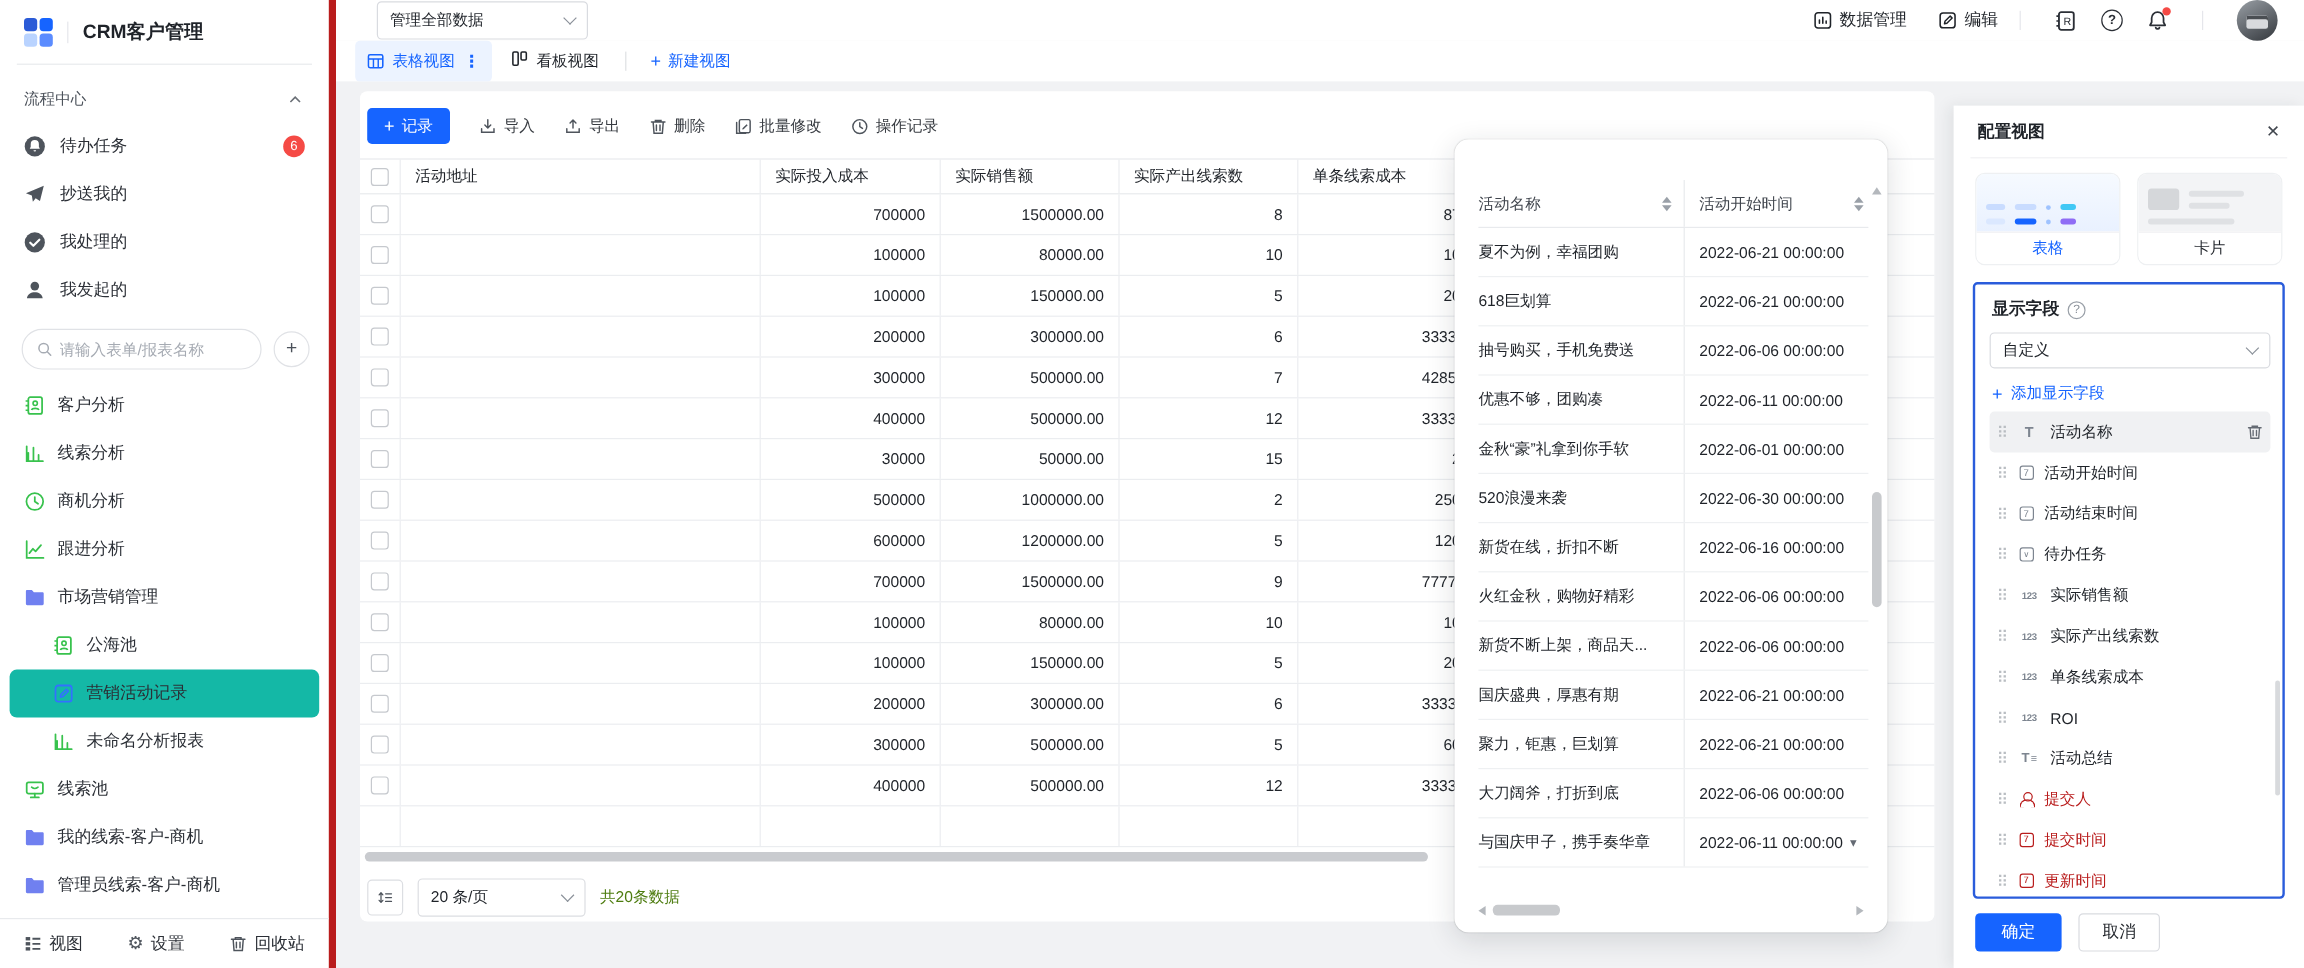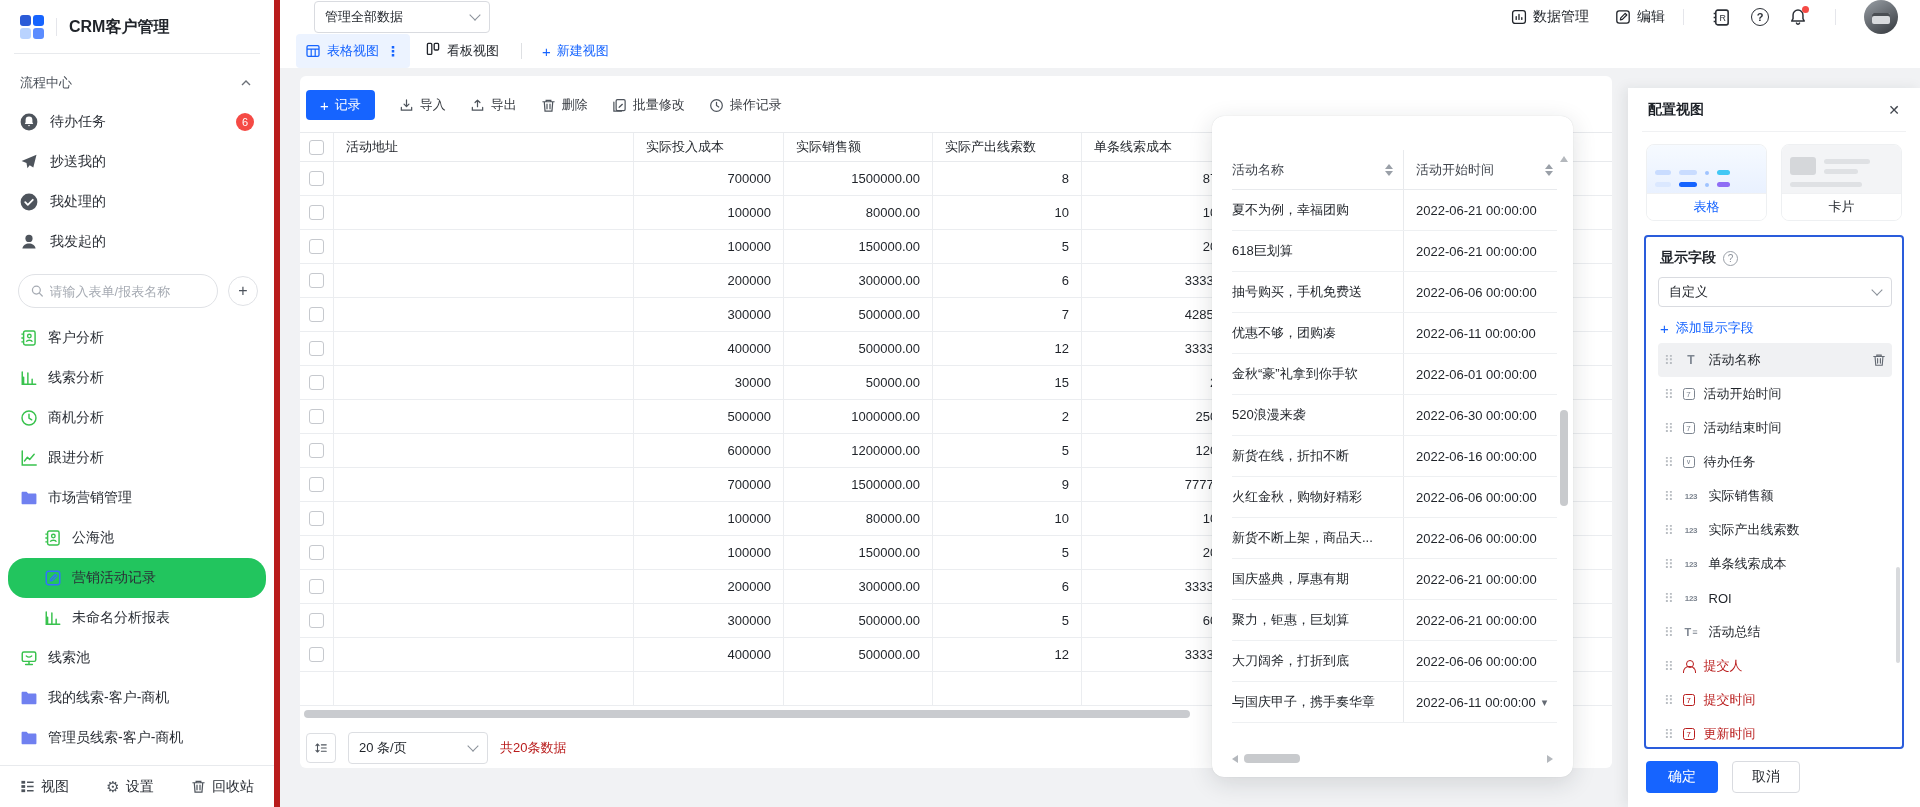--- a/index.html
+++ b/index.html
@@ -34,21 +34,21 @@
                 padding:0 12px; gap:6px; }
   .search-box input { border:none; outline:none; width:100%; font-size:13px; color:#1f2329; background:transparent; font-family:inherit;}
   .search-box input::placeholder { color:#a6abb3; }
   .add-circle { width:30px; height:30px; border:1px solid #e0e2e6; border-radius:50%; display:flex; align-items:center;
                 justify-content:center; color:#4b515a; font-size:16px; }
 
   .menu { flex:1; overflow:hidden; padding:2px 8px 0 8px; }
   .menu-item { height:40px; display:flex; align-items:center; gap:10px; padding:0 12px; font-size:14px; color:#2b2f36;
                border-radius:6px; cursor:pointer; }
   .menu-item.indent { padding-left:36px; }
-  .menu-item.active { background:#22c55e;border-radius:18px; }
+  .menu-item.active { background:#14b8a6; }
   .micon { width:18px; height:18px; display:flex; align-items:center; justify-content:center; }
 
   .side-footer { border-top:1px solid #e8eaed; height:42px; display:flex; align-items:center;
                  justify-content:space-between; padding:0 20px; color:#2b2f36; font-size:14px; }
   .sf-item { display:flex; align-items:center; gap:6px; cursor:pointer; }
   .gear-glyph { font-size:15px; color:#4e545c; line-height:1; }
 
   
   .main { flex:1; min-width:0; display:flex; flex-direction:column; height:722px; }
   .top-header { height:54px; background:#fff; display:flex; align-items:center; padding:0 22px 0 34px; }
@@ -103,21 +103,21 @@
   .checkbox { width:15px; height:15px; border:1.5px solid #c6c9ce; border-radius:3px; background:#fff; cursor:pointer; }
 
   .hscroll { height:12px; position:relative; margin-top:2px; }
   .hthumb { position:absolute; left:4px; top:2px; width:886px; height:8px; background:#c9cbcf; border-radius:4px; }
 
   .pagebar { display:flex; align-items:center; gap:12px; padding:10px 0 0 6px; height:46px; }
   .rowheight-btn { width:30px; height:30px; border:1px solid #dcdee2; border-radius:4px; display:flex; align-items:center;
                    justify-content:center; color:#4e545c; cursor:pointer; background:#fff; }
   .size-select { width:140px; height:32px; border:1px solid #dcdee2; border-radius:4px; display:flex; align-items:center;
                  justify-content:space-between; padding:0 10px; cursor:pointer; background:#fff; }
-  .total-text { color:#b91c1c; }
+  .total-text { color:#4d7c0f; }
 
   
   .popup { position:absolute; left:1212px; top:116px; width:361px; height:661px; background:#fff; border-radius:12px;
            box-shadow:0 6px 24px rgba(31,35,41,.14), 0 0 1px rgba(31,35,41,.18); z-index:30; }
   .ptable { position:absolute; left:20px; right:16px; top:34px; }
   .phead { display:flex; height:40px; border-bottom:1px solid #e8eaed; }
   .phcell { display:flex; align-items:center; justify-content:space-between; color:#41464e; }
   .pc-name { width:172px; min-width:172px; border-right:1px solid #e8eaed; padding-right:10px; }
   .pc-time { flex:1; padding-left:12px; padding-right:4px; }
   .sort { display:inline-flex; flex-direction:column; gap:2px; }

